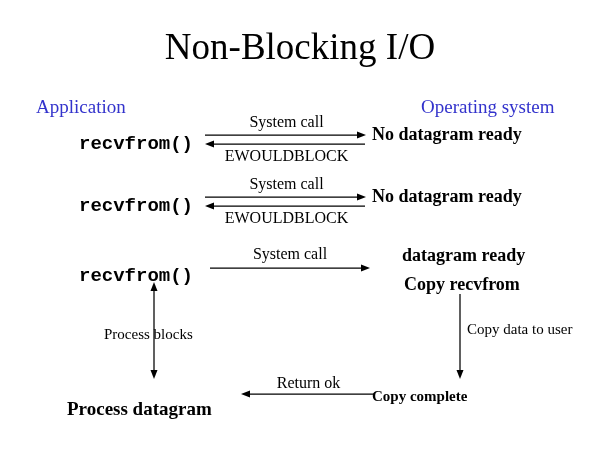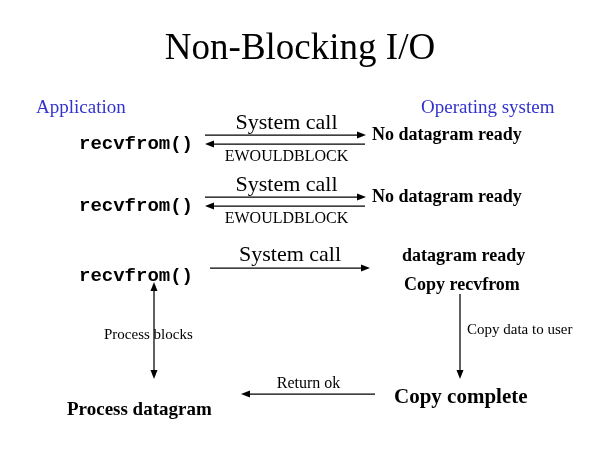--- a/index.html
+++ b/index.html
@@ -31,21 +31,21 @@
     margin-top: 19px;
   }
   .mono-call {
     font-family: "Liberation Mono", "DejaVu Sans Mono", monospace;
     font-weight: bold;
     font-size: 19px;
     line-height: 22px;
     margin-top: 11px;
   }
   .arrow-label {
-    font-size: 22px;
+    font-size: 16px;
     line-height: 20px;
     text-align: center;
   }
   .arrow-label-sm {
     font-size: 16px;
     line-height: 18px;
     text-align: center;
   }
   .os-state {
     font-weight: bold;
@@ -118,15 +118,15 @@
   <div class="abs mono-call" style="left:79px; top:254px;">recvfrom()</div>
   <div class="abs arrow-label" style="left:210px; top:244px; width:160px;">System call</div>
   <div class="abs os-state" style="left:402px; top:245px;">datagram ready</div>
   <div class="abs os-state" style="left:404px; top:274px;">Copy recvfrom</div>
 
   <div class="abs wait-label" style="left:104px; top:326px;">Process blocks</div>
   <div class="abs wait-label" style="left:467px; top:321px;">Copy data to user</div>
 
   <div class="abs os-state" style="left:67px; top:386px; font-size:19px;margin-top:12px;">Process datagram</div>
   <div class="abs arrow-label" style="left:242px; top:373px; width:133px; font-size:16px;">Return ok</div>
-  <div class="abs os-state" style="left:394px; top:386px; font-size:21px;">Copy complete</div>
+  <div class="abs os-state" style="left:372px; top:386px; font-size:15px;">Copy complete</div>
 
 </div>
 
 </body></html>

